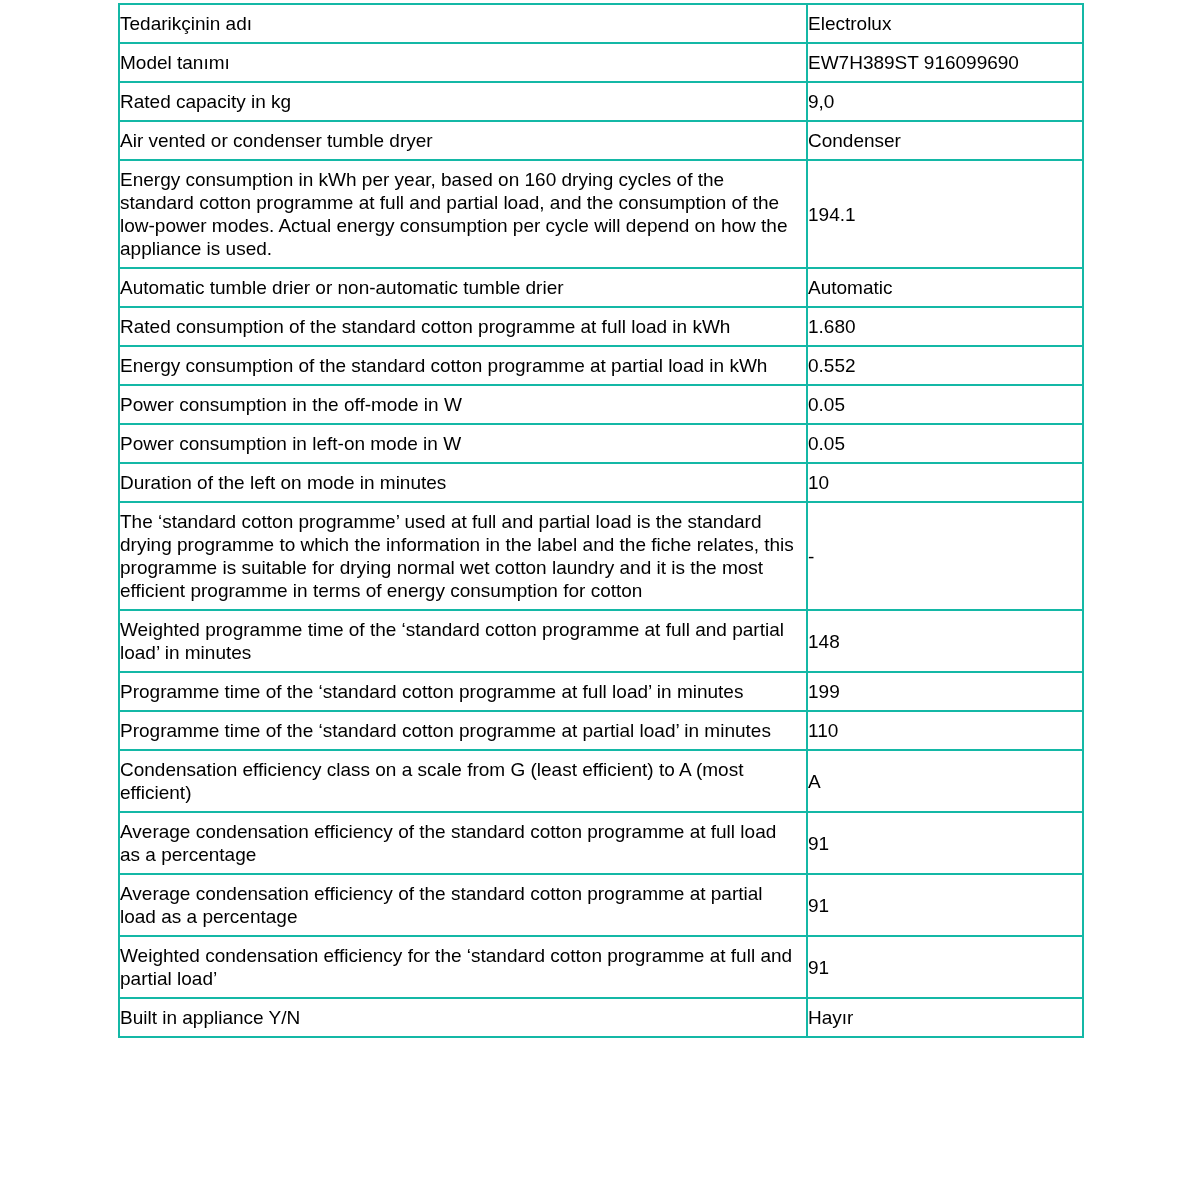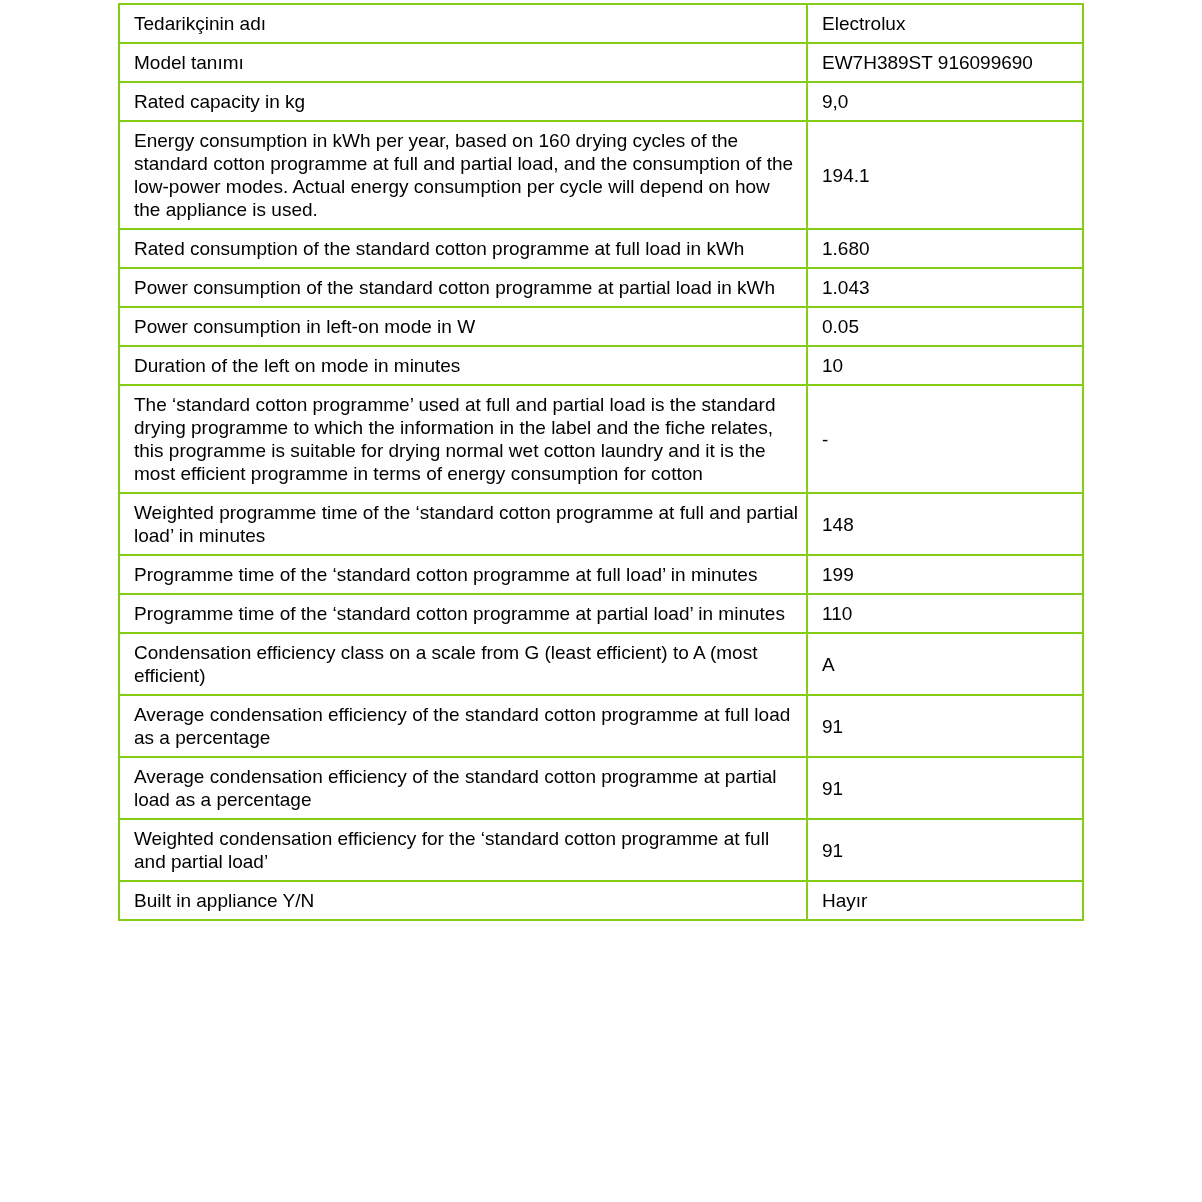--- a/index.html
+++ b/index.html
@@ -24,22 +24,22 @@
   }
   table.spec-table {
     border-collapse: collapse;
     table-layout: fixed;
     width: 964px;
     font-family: "Liberation Sans", "DejaVu Sans", sans-serif;
     font-size: 19px;
     color: #000000;
   }
   table.spec-table td {
-    border: 2px solid #84cc16;
-    padding: 7px 6px 7px 14px;
+    border: 2px solid #14b8a6;
+    padding: 7px 6px 7px 0;
     line-height: 23px;
     vertical-align: middle;
     word-wrap: break-word;
   }
   td.label-cell { width: 686px; }
   td.value-cell { width: 264px; }
 </style>
 </head>
 <body>
 
@@ -57,30 +57,42 @@
           </tr>
           <tr>
             <td class="label-cell">Model tanımı</td>
             <td class="value-cell">EW7H389ST 916099690</td>
           </tr>
           <tr>
             <td class="label-cell">Rated capacity in kg</td>
             <td class="value-cell">9,0</td>
           </tr>
           <tr>
+            <td class="label-cell">Air vented or condenser tumble dryer</td>
+            <td class="value-cell">Condenser</td>
+          </tr>
+          <tr>
             <td class="label-cell">Energy consumption in kWh per year, based on 160 drying cycles of the standard cotton programme at full and partial load, and the consumption of the low-power modes. Actual energy consumption per cycle will depend on how the appliance is used.</td>
             <td class="value-cell">194.1</td>
+          </tr>
+          <tr>
+            <td class="label-cell">Automatic tumble drier or non-automatic tumble drier</td>
+            <td class="value-cell">Automatic</td>
           </tr>
           <tr>
             <td class="label-cell">Rated consumption of the standard cotton programme at full load in kWh</td>
             <td class="value-cell">1.680</td>
           </tr>
           <tr>
-            <td class="label-cell">Power consumption of the standard cotton programme at partial load in kWh</td>
-            <td class="value-cell">1.043</td>
+            <td class="label-cell">Energy consumption of the standard cotton programme at partial load in kWh</td>
+            <td class="value-cell">0.552</td>
+          </tr>
+          <tr>
+            <td class="label-cell">Power consumption in the off-mode in W</td>
+            <td class="value-cell">0.05</td>
           </tr>
           <tr>
             <td class="label-cell">Power consumption in left-on mode in W</td>
             <td class="value-cell">0.05</td>
           </tr>
           <tr>
             <td class="label-cell">Duration of the left on mode in minutes</td>
             <td class="value-cell">10</td>
           </tr>
           <tr>

